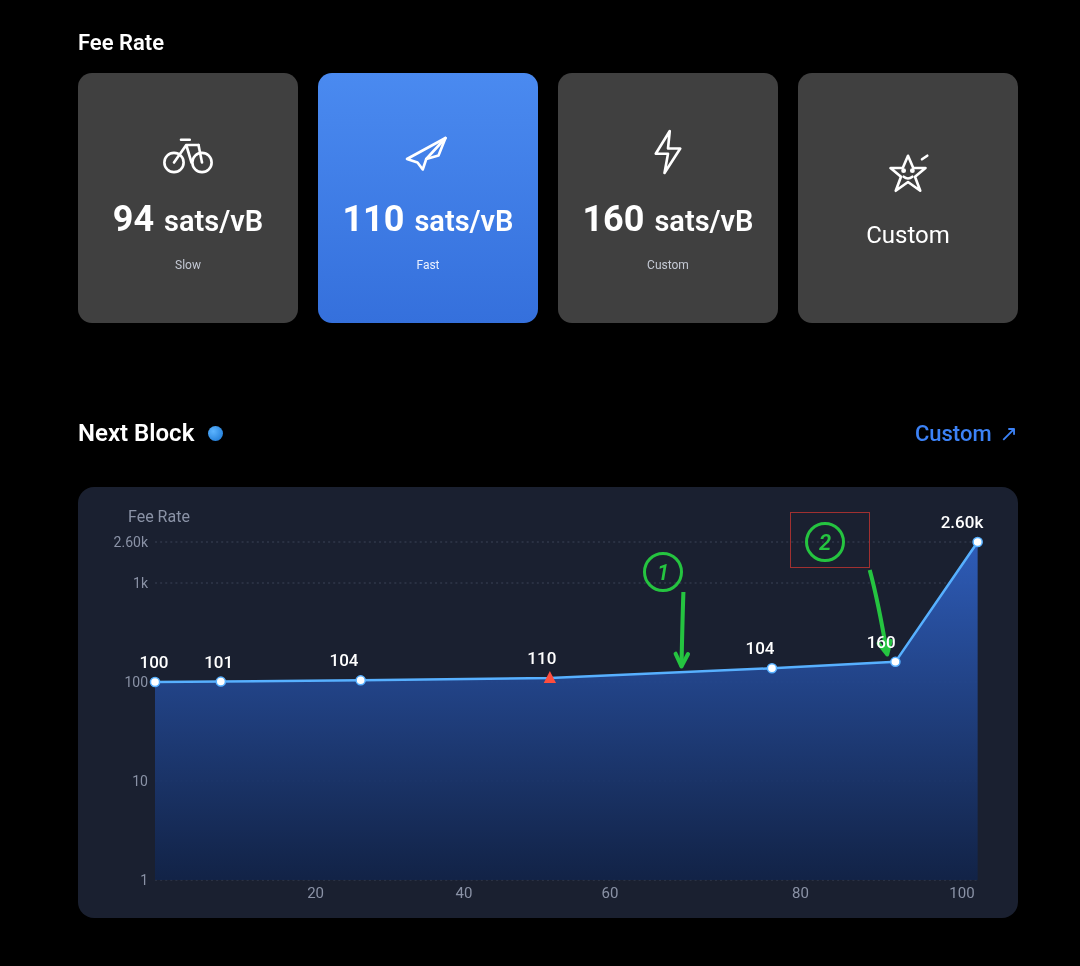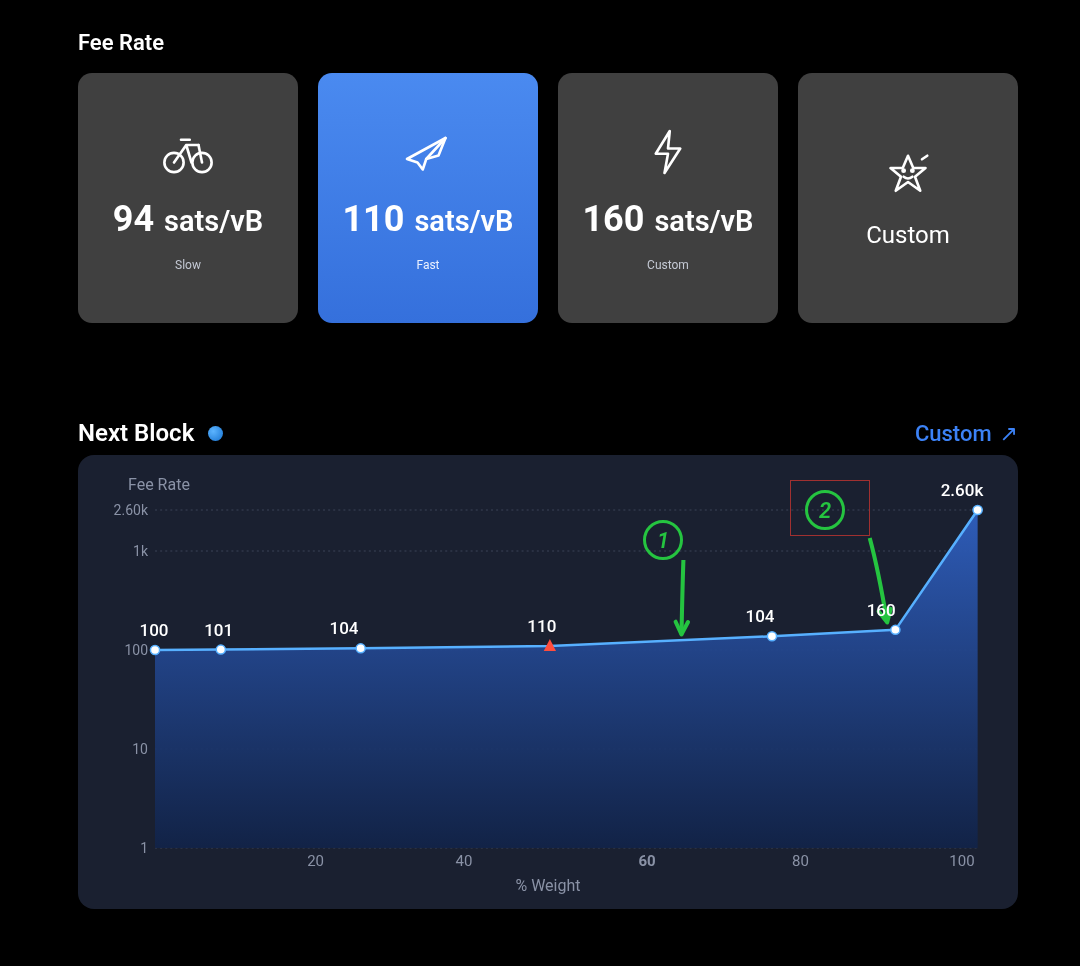--- a/index.html
+++ b/index.html
@@ -50,21 +50,21 @@
   .fee-card .label { font-size: 12px; color: #c4c9d4; }
   .fee-card.selected .label { color: #eaf1ff; }
   .fee-card .custom-label { font-size: 24px; font-weight: 400; }
 
   
   .next-block-header {
     display:flex;
     align-items:center;
     justify-content: space-between;
     margin-top: 96px;
-    margin-bottom: 8px;
+    margin-bottom: 40px;
   }
   .next-block-left { display:flex; align-items:center; gap:14px; }
   .next-block-title { font-size: 24px; font-weight: 600; }
   .bullet {
     width: 15px; height: 15px; border-radius: 50%;
     background: radial-gradient(circle at 35% 35%, #5cb4ff, #1672d0);
   }
   .source-link {
     color: #3c82f6;
     font-size: 22px;
@@ -226,21 +226,21 @@
           <defs></defs>
           <path d="M 575 60 Q 574.06 87.22824072435783 573.12 134.45648144871566" stroke="#25c440" stroke-width="4" fill="none"></path>
           <path d="M 573.12 134.45648144871566 L 567.3506249689142 121.70052943600085 M 573.12 134.45648144871566 L 579.5257794394615 122.00794780924744" stroke="#25c440" stroke-width="4" fill="none" stroke-linecap="round"></path>
           <defs></defs>
           <path d="M 758 38 Q 766.56 70.19298751889625 775.12 122.38597503779249" stroke="#25c440" stroke-width="4" fill="none"></path>
           <path d="M 775.12 122.38597503779249 L 766.6455997188125 111.24216330776903 M 775.12 122.38597503779249 L 778.5814759140479 108.82064479866943" stroke="#25c440" stroke-width="4" fill="none" stroke-linecap="round"></path>
         </svg>
       <div class="x-ticks" id="xticks">
           <div class="x-tick" style="left: 161.6px;">20</div>
           <div class="x-tick" style="left: 310px; text-align: right;">40</div>
-          <div class="x-tick" style="left: 493px; font-weight: bold;">60</div>
+          <div class="x-tick" style="left: 456px;">60</div>
           <div class="x-tick" style="left: 646.4px;">80</div>
           <div class="x-tick" style="left: 808px;">100</div>
         </div>
 
       <div class="annot" style="left:545px; top:20px;">
         <div class="circle-num">
             <span>1</span>
           </div>
       </div>
       <div class="annot" style="left:692px; top:-20px;">
@@ -252,15 +252,14 @@
           </div>
       </div>
     <div class="data-label" style="left: 56px; top: 140.048px;">100</div>
         <div class="data-label" style="left: 120.64px; top: 139.621px;">101</div>
         <div class="data-label" style="left: 246px; top: 138.362px;">104</div>
         <div class="data-label" style="left: 443.84px; top: 135.951px;">110</div>
         <div class="data-label" style="left: 662px; top: 126.204px;">104</div>
         <div class="data-label" style="left: 783.2px; top: 119.845px;">160</div>
         <div class="data-label" style="left: 864px; top: 0px;">2.60k</div>
       </div>
-    <div class="chart-xlabel">% Weight</div>
   </div>
 </div>
 
 </body></html>

